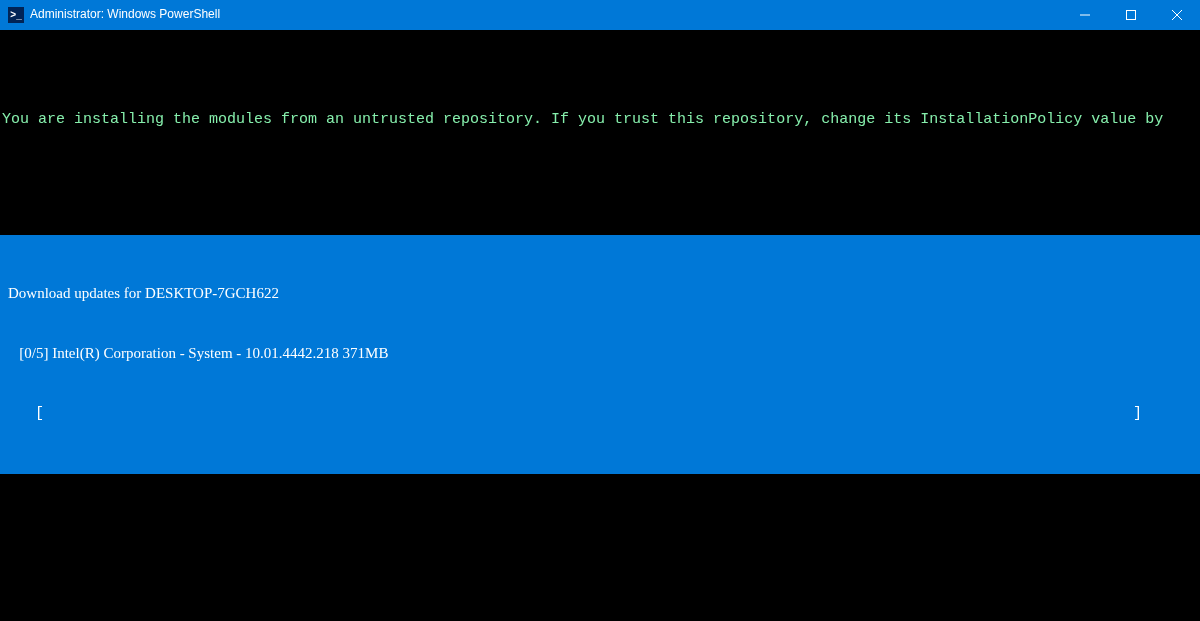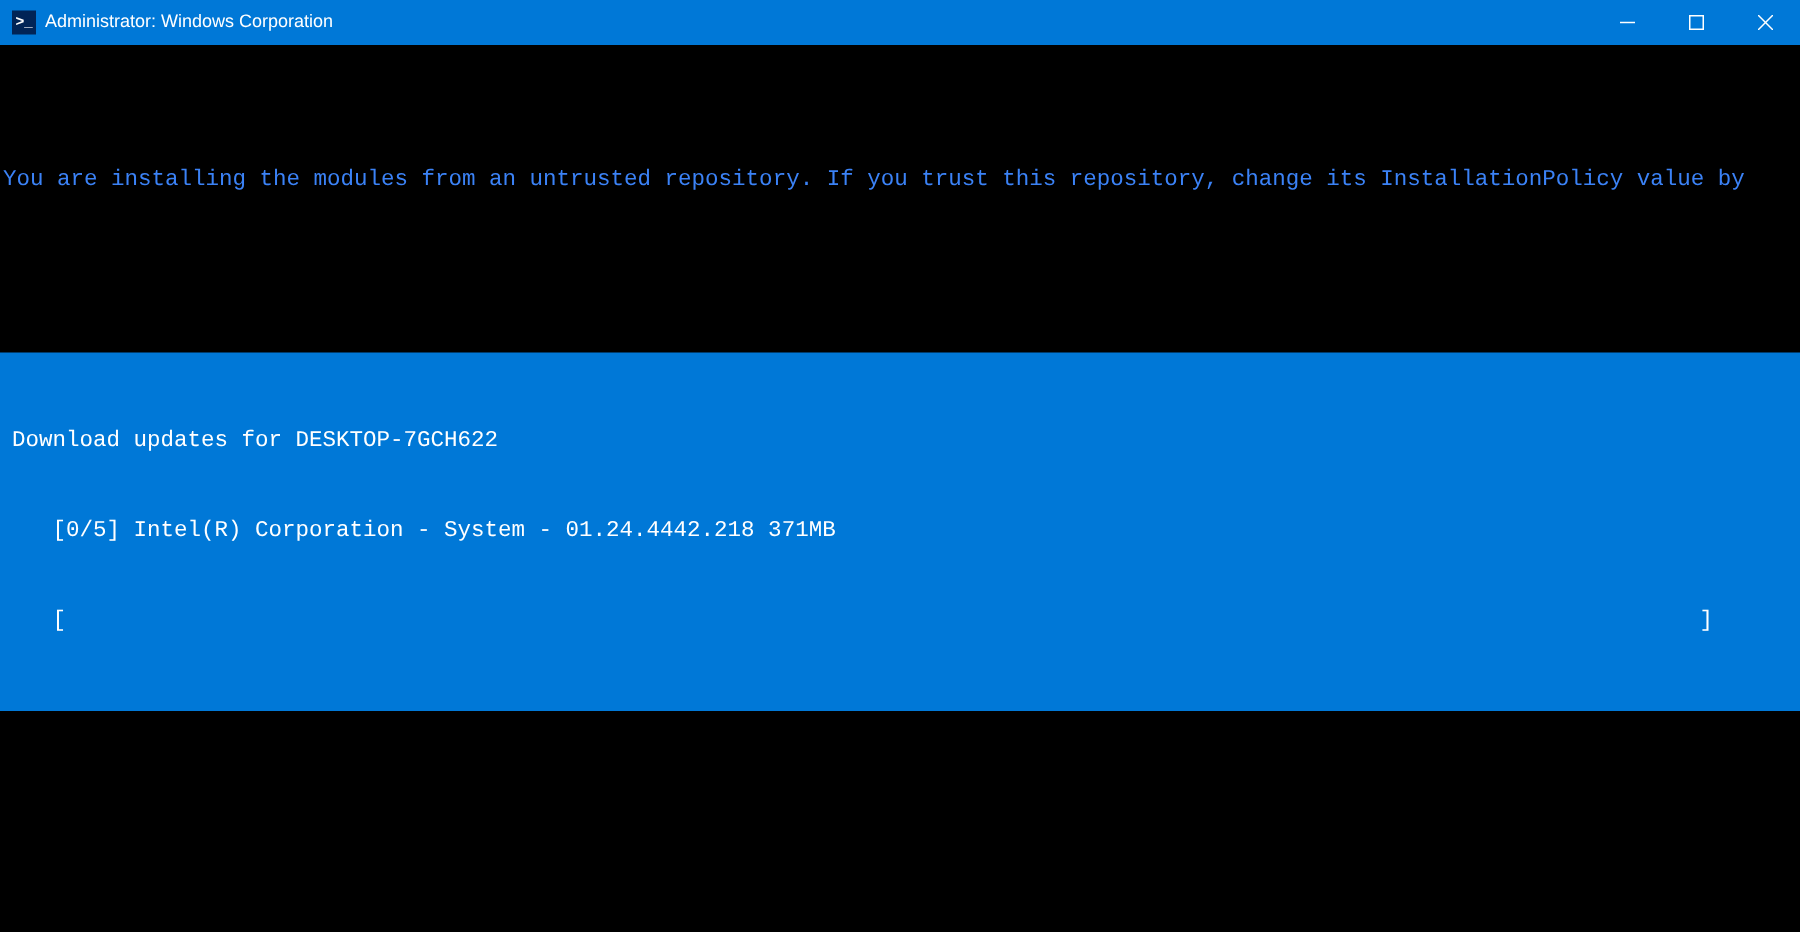--- a/index.html
+++ b/index.html
@@ -44,46 +44,46 @@
       justify-content: center;
       font-family: 'Segoe UI', sans-serif;
     }
     .win-btn svg { stroke: #fff; stroke-width: 1; fill: none; }
     .terminal {
       padding: 0;
       white-space: pre;
       font-family: Consolas, 'Courier New', monospace;
     }
     .warn-block {
-      color: #3b82f6;
+      color: #86efac;
       padding: 0 2px;
       font-family: Liberation Mono, monospace;
     }
     .progress-block {
       background: #0078d7;
       color: #fff;
       padding: 9px 0 10px 0;
       margin-top: 6px;
     }
-    .progress-block .line { padding: 0 8px; }
+    .progress-block .line { padding: 0 8px; font-family: Liberation Serif, serif; }
     .progress-bar-line {
       display: flex;
       padding: 0 8px;
     }
     .progress-left { }
     .progress-fill { flex: 1; }
     .progress-right { padding-right: 50px; }
     .body-block { padding: 0 2px; }
   </style>
 </head>
 <body>
 
 <div class="titlebar">
   <span class="titlebar-icon">&gt;_</span>
-  <span class="titlebar-title">Administrator: Windows Corporation</span>
+  <span class="titlebar-title">Administrator: Windows PowerShell</span>
   <span class="titlebar-spacer"></span>
   <div class="win-btn">
     <svg width="10" height="10">
         <line x1="0" y1="5" x2="10" y2="5"></line>
       </svg>
   </div>
   <div class="win-btn">
     <svg width="10" height="10">
         <rect x="0.5" y="0.5" width="9" height="9"></rect>
       </svg>
@@ -96,21 +96,21 @@
   </div>
 </div>
 
 <div class="terminal">
   <div class="warn-block">
     <div>You are installing the modules from an untrusted repository. If you trust this repository, change its InstallationPolicy value by</div>
   </div>
 
   <div class="progress-block">
     <div class="line">Download updates for DESKTOP-7GCH622</div>
-    <div class="line">   [0/5] Intel(R) Corporation - System - 01.24.4442.218 371MB</div>
+    <div class="line">   [0/5] Intel(R) Corporation - System - 10.01.4442.218 371MB</div>
     <div class="progress-bar-line">
       <span class="progress-left">   [</span>
       <span class="progress-fill"></span>
       <span class="progress-right">]</span>
     </div>
   </div>
 
   <div class="body-block">
     
 

